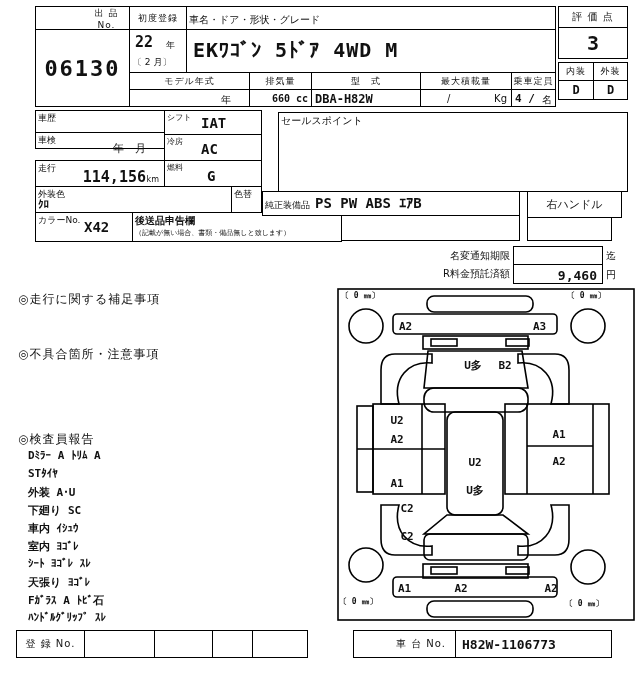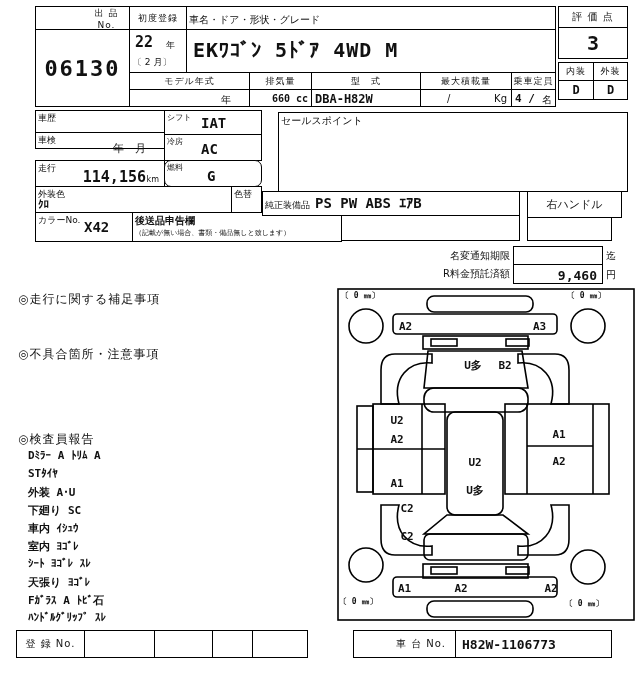--- a/index.html
+++ b/index.html
@@ -85,21 +85,21 @@
   <div class="cell" style="left:164px;top:134px;width:98px;height:27px;">
     <span class="tag" style="font-size:8px;">冷房</span>
     <span class="val" style="left:36px;top:6px;font-size:14px;">AC</span>
   </div>
 
   <div class="cell" style="left:35px;top:160px;width:130px;height:27px;">
     <span class="tag">走行</span>
     <span class="val" style="right:18px;top:7px;font-size:15px;">114,156</span>
     <span style="position:absolute;right:5px;bottom:2px;font-size:8px;">km</span>
   </div>
-  <div class="cell" style="left:164px;top:160px;width:98px;height:27px;border-radius:7px;">
+  <div class="cell" style="left:164px;top:160px;width:98px;height:27px;">
     <span class="tag" style="font-size:8px;">燃料</span>
     <span class="val" style="left:42px;top:7px;font-size:14px;">G</span>
   </div>
 
   <div class="cell" style="left:35px;top:186px;width:197px;height:27px;">
     <span class="tag">外装色</span>
     <span style="position:absolute;left:2px;bottom:1px;font-size:11px;font-weight:bold;">ｸﾛ</span>
   </div>
   <div class="cell" style="left:231px;top:186px;width:31px;height:27px;">
     <span class="tag">色替</span>

